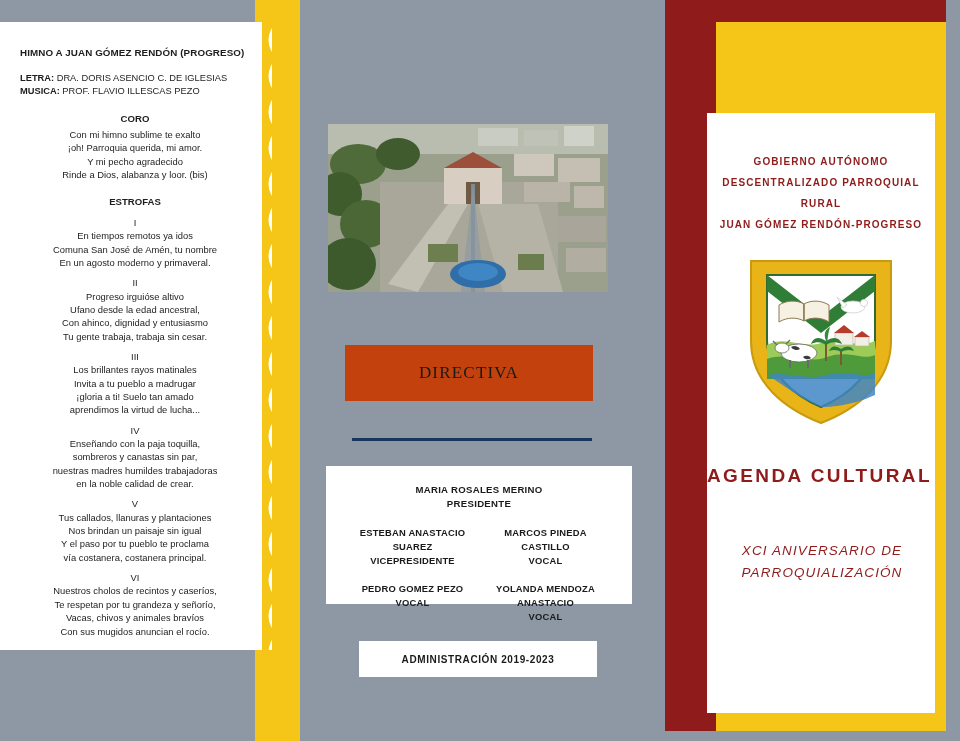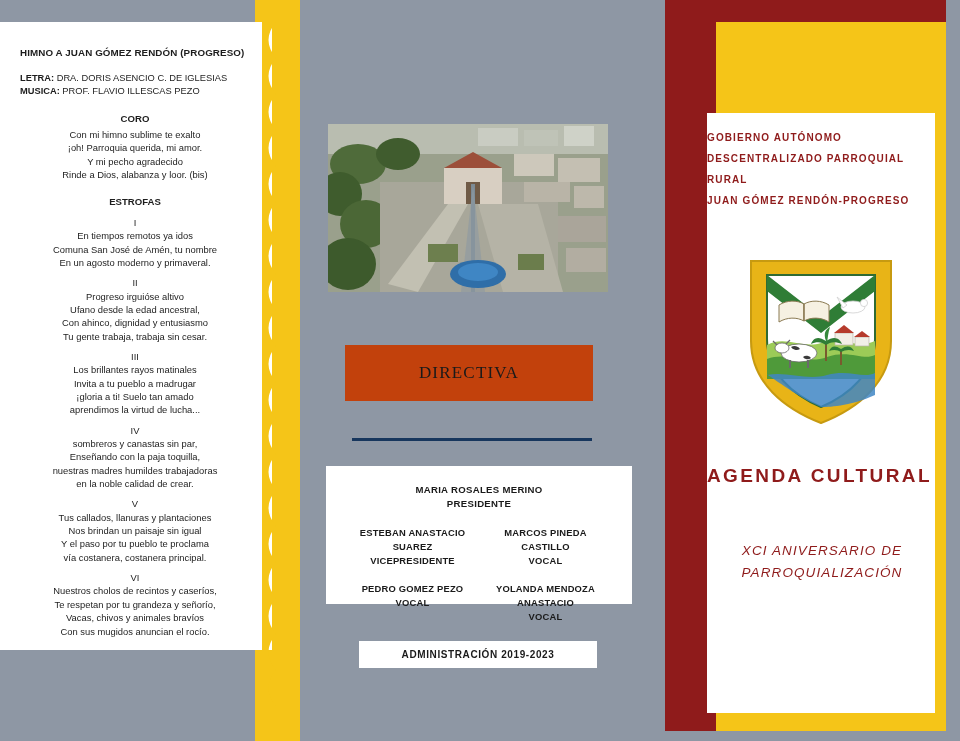--- a/index.html
+++ b/index.html
@@ -135,21 +135,21 @@
     text-align: center;
     font-size: 9.4px;
     font-weight: bold;
     letter-spacing: 0.2px;
     line-height: 1.5;
     flex: 1;
   }
   .admin-box {
     position: absolute;
     left: 359px; top: 641px;
-    width: 238px; height: 27px;
+    width: 238px; height: 36px;
     background: #ffffff;
     display: flex;
     align-items: center;
     justify-content: center;
   }
   .admin-text {
     font-size: 10px;
     font-weight: bold;
     letter-spacing: 0.6px;
     color: #1a1a1a;
@@ -174,22 +174,22 @@
     width: 281px; height: 22px;
     background: #8f1b1b;
   }
   .cover-card {
     position: absolute;
     left: 707px; top: 113px;
     width: 228px; height: 600px;
     background: #ffffff;
   }
   .cover-head {
-    margin-top: 14px;
-    text-align: left;
+    margin-top: 38px;
+    text-align: center;
     color: #8f1b1b;
     font-size: 10px;
     letter-spacing: 1.1px;
     line-height: 2.1;
     font-weight: bold;
   }
   .crest {
     position: absolute;
     left: 707px; top: 245px;
     width: 228px; height: 185px;
@@ -263,22 +263,22 @@
         <div>
           <div class="roman">III</div>
           <div class="verse-line">Los brillantes rayos matinales</div>
           <div class="verse-line">Invita a tu pueblo a madrugar</div>
           <div class="verse-line">¡gloria a ti! Suelo tan amado</div>
           <div class="verse-line">aprendimos la virtud de lucha...</div>
         </div>
 
         <div>
           <div class="roman">IV</div>
+          <div class="verse-line">Enseñando con la paja toquilla,</div>
           <div class="verse-line">sombreros y canastas sin par,</div>
-          <div class="verse-line">Enseñando con la paja toquilla,</div>
           <div class="verse-line">nuestras madres humildes trabajadoras</div>
           <div class="verse-line">en la noble calidad de crear.</div>
         </div>
 
         <div>
           <div class="roman">V</div>
           <div class="verse-line">Tus callados, llanuras y plantaciones</div>
           <div class="verse-line">Nos brindan un paisaje sin igual</div>
           <div class="verse-line">Y el paso por tu pueblo te proclama</div>
           <div class="verse-line">vía costanera, costanera principal.</div>

